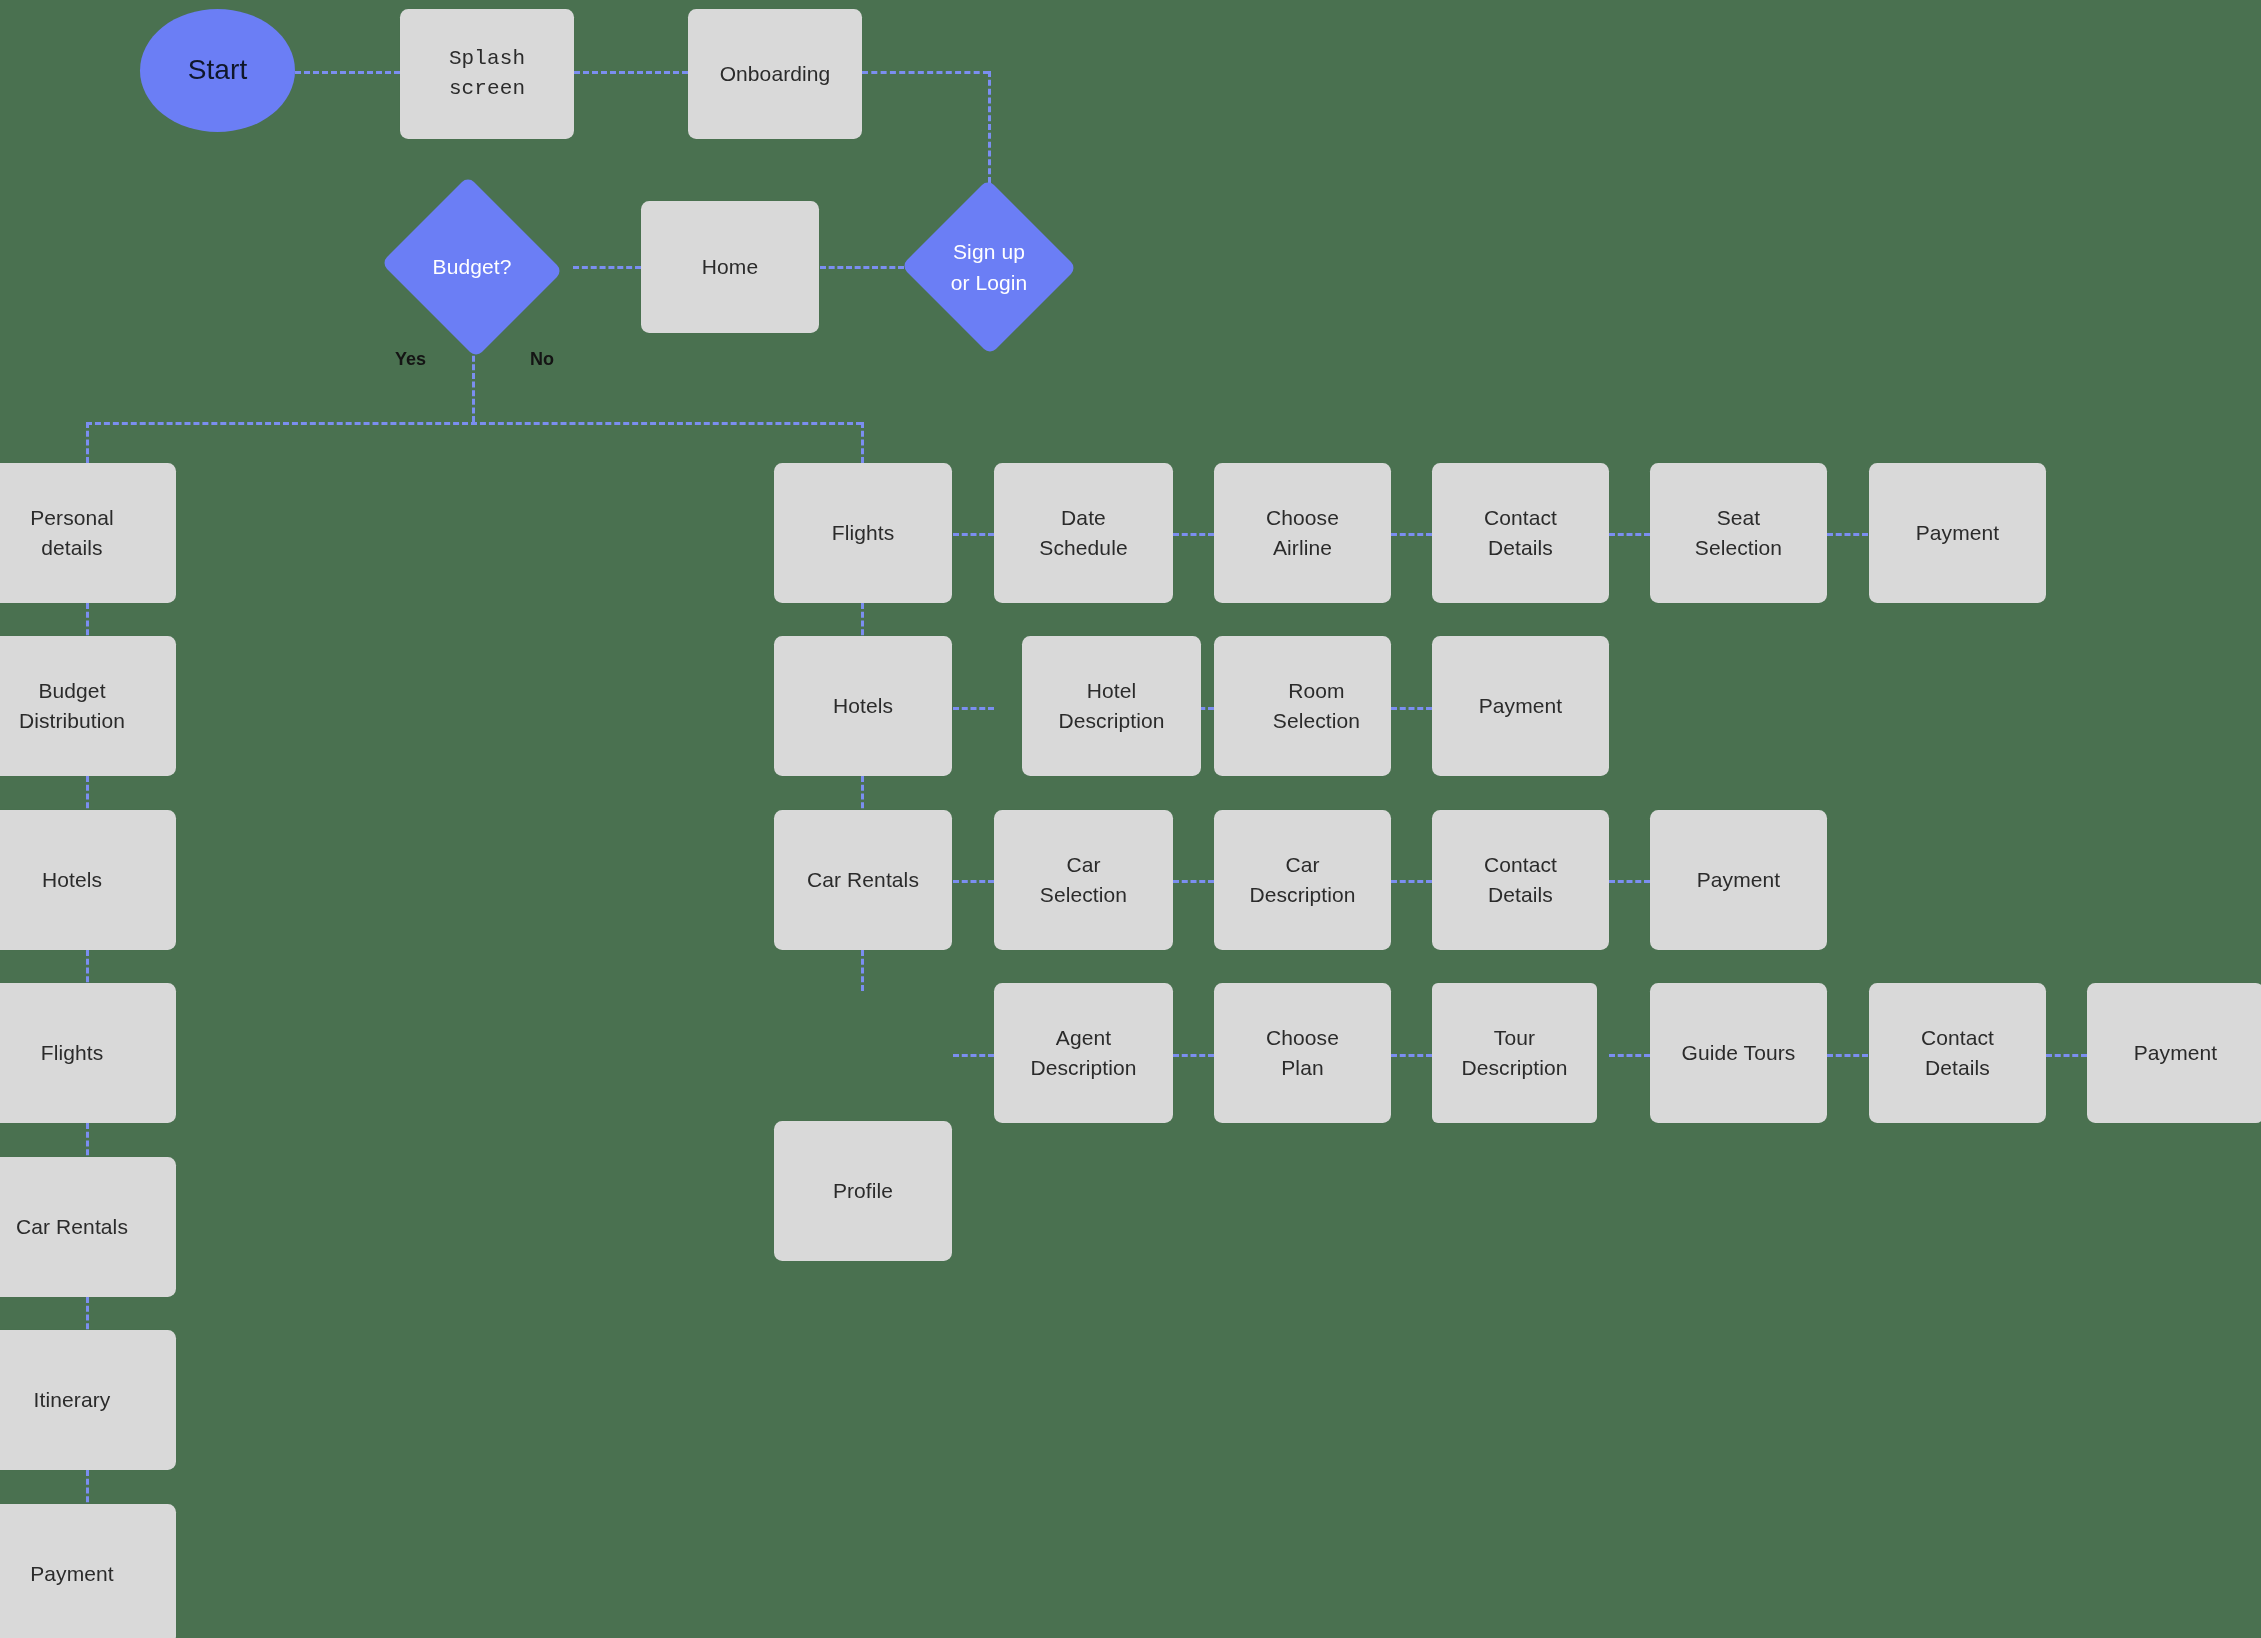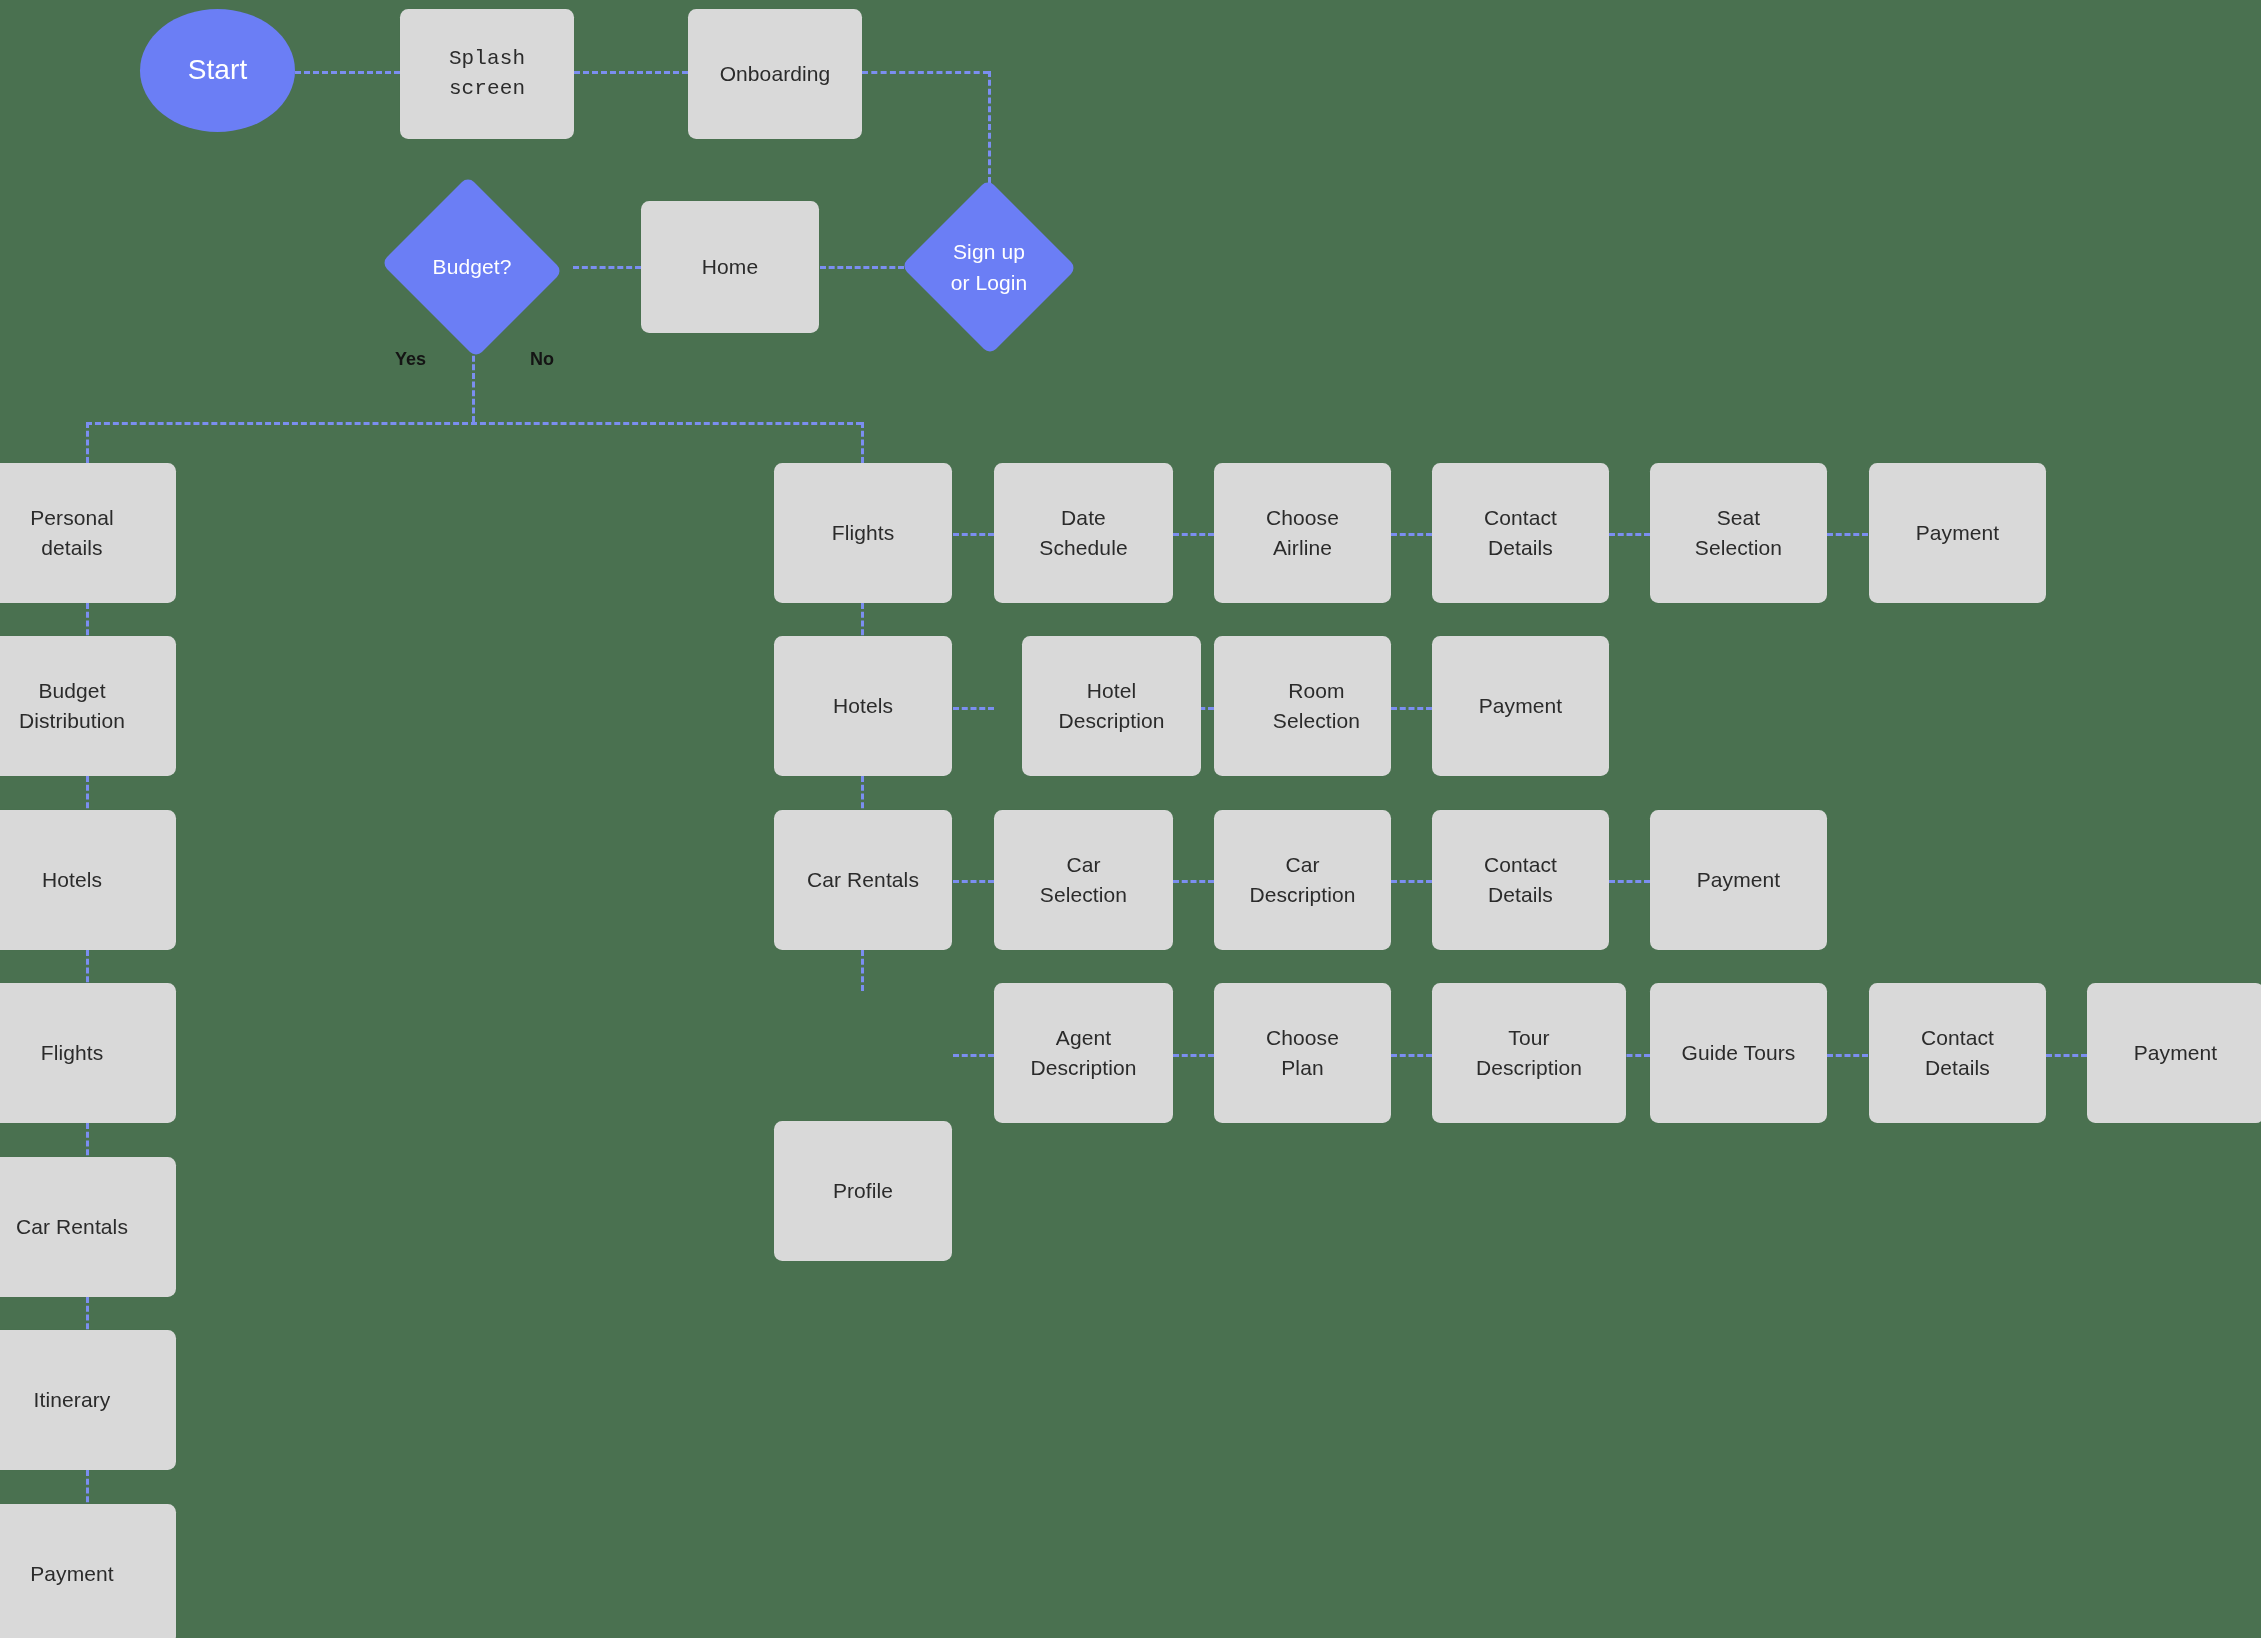--- a/index.html
+++ b/index.html
@@ -32,21 +32,21 @@
     z-index: 3;
   }
   .node.box {
     background: #d9d9d9;
     border-radius: 8.2px;
     box-shadow: 0 0 0 0.5px rgba(0,0,0,0.02);
   }
   .node.start {
     background: #6b7ef5;
     border-radius: 50%;
-    color: #ffffff;
+    color: #0f172a;
     font-size: 28px;
   }
   .node.diamond {
     background: transparent;
     color: #ffffff;
   }
   .diamond .dshape {
     position: absolute;
     inset: 0;
     background: #6b7ef5;
@@ -219,21 +219,21 @@
 
   <div class="node box" style="left:1650px; top:810px; width:177px; height:140px;">Payment</div>
 
 
   <div class="node box" style="left:994px; top:983px; width:179px; height:140px;">Agent
 Description</div>
 
   <div class="node box" style="left:1214px; top:983px; width:177px; height:140px;">Choose
 Plan</div>
 
-  <div class="node box" style="left:1432px; top:983px; width:194px; height:140px;">Tour
+  <div class="node box" style="left:1432px; top:983px; width:165px; height:140px;border-radius:6px;">Tour
 Description</div>
 
   <div class="node box" style="left:1650px; top:983px; width:177px; height:140px;">Guide Tours</div>
 
   <div class="node box" style="left:1869px; top:983px; width:177px; height:140px;">Contact
 Details</div>
 
   <div class="node box" style="left:2087px; top:983px; width:177px; height:140px;">Payment</div>
 
   <div class="node box" style="left:774px; top:1121px; width:178px; height:140px;text-align:right;">Profile</div>

